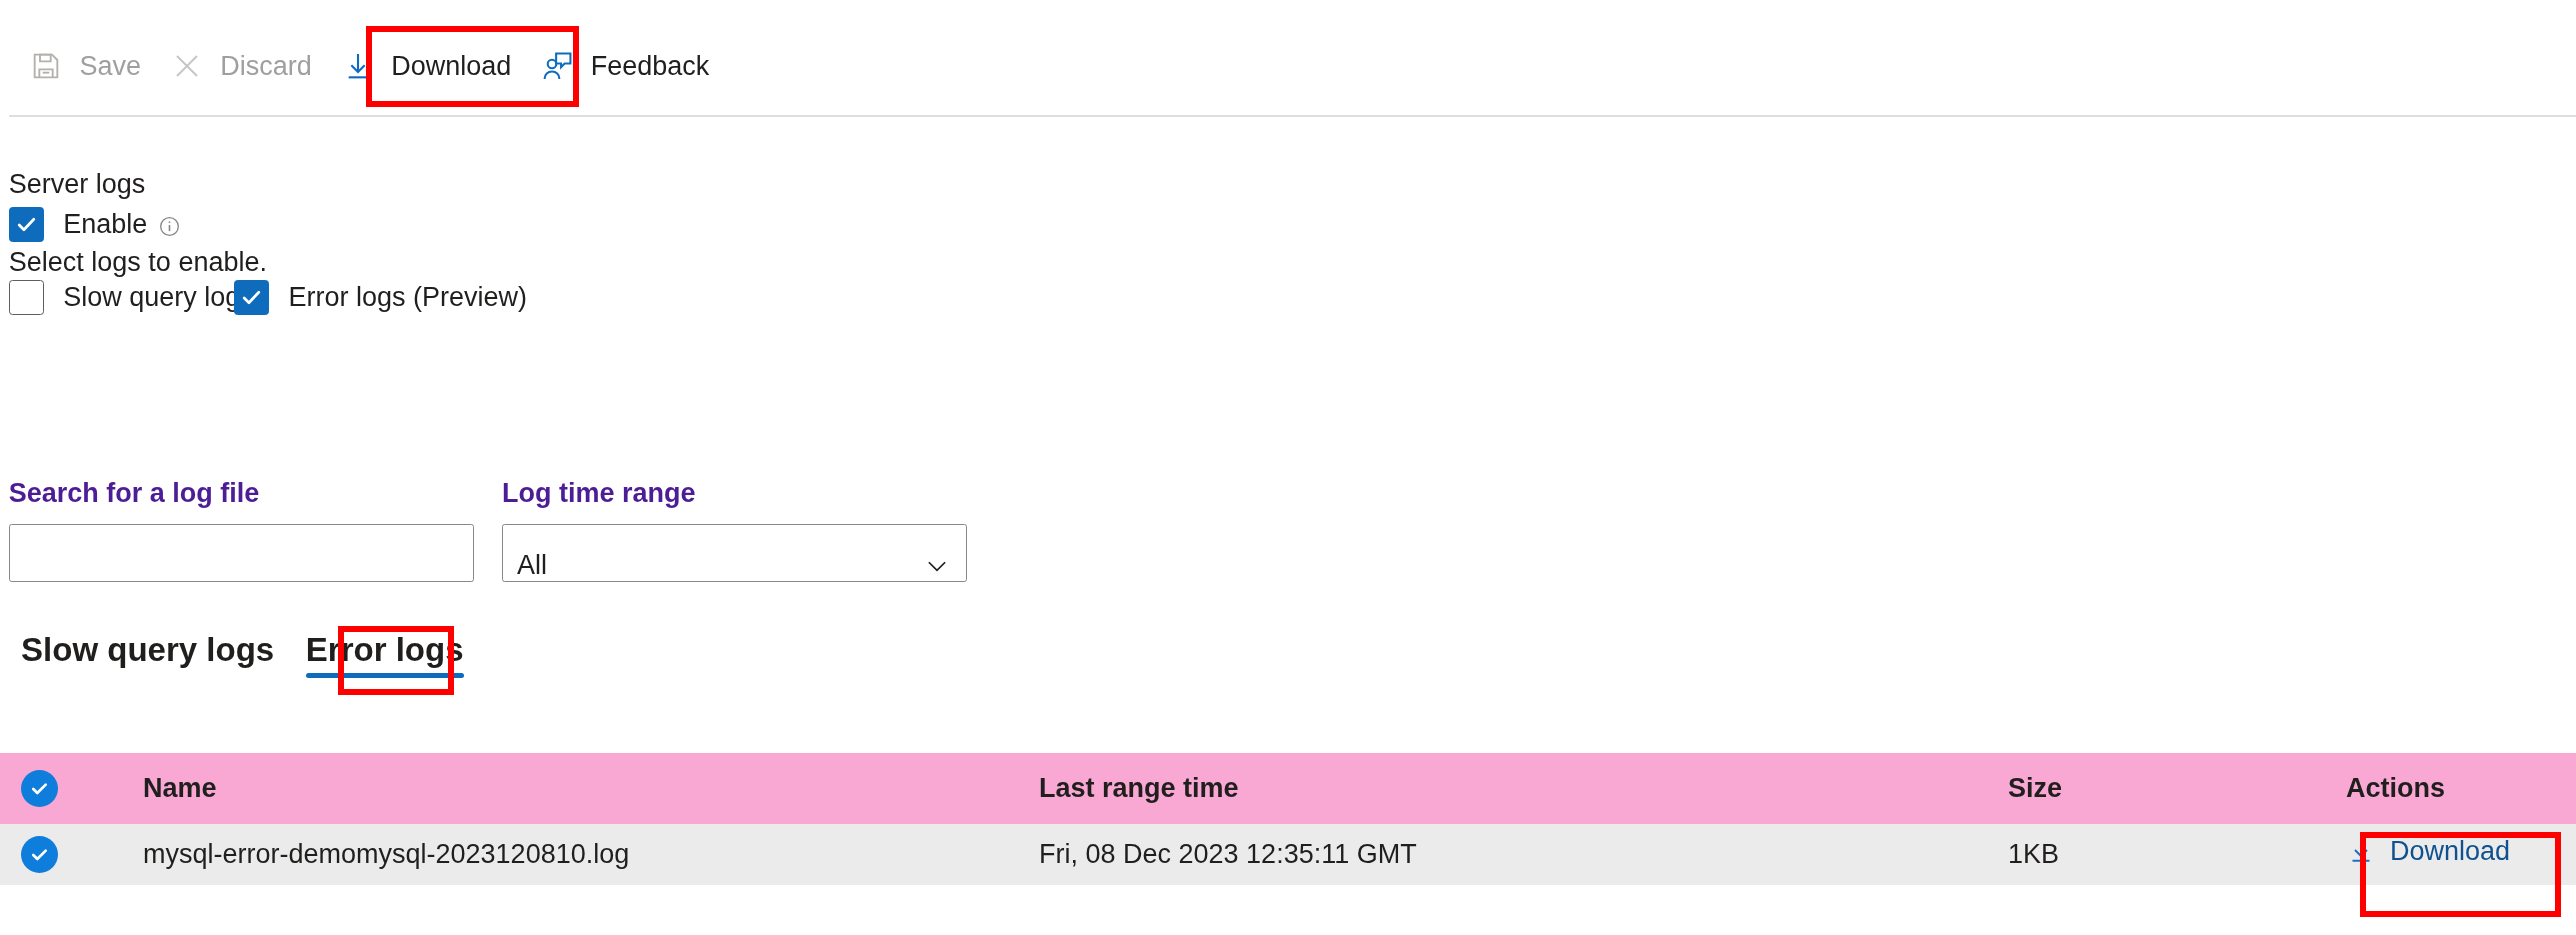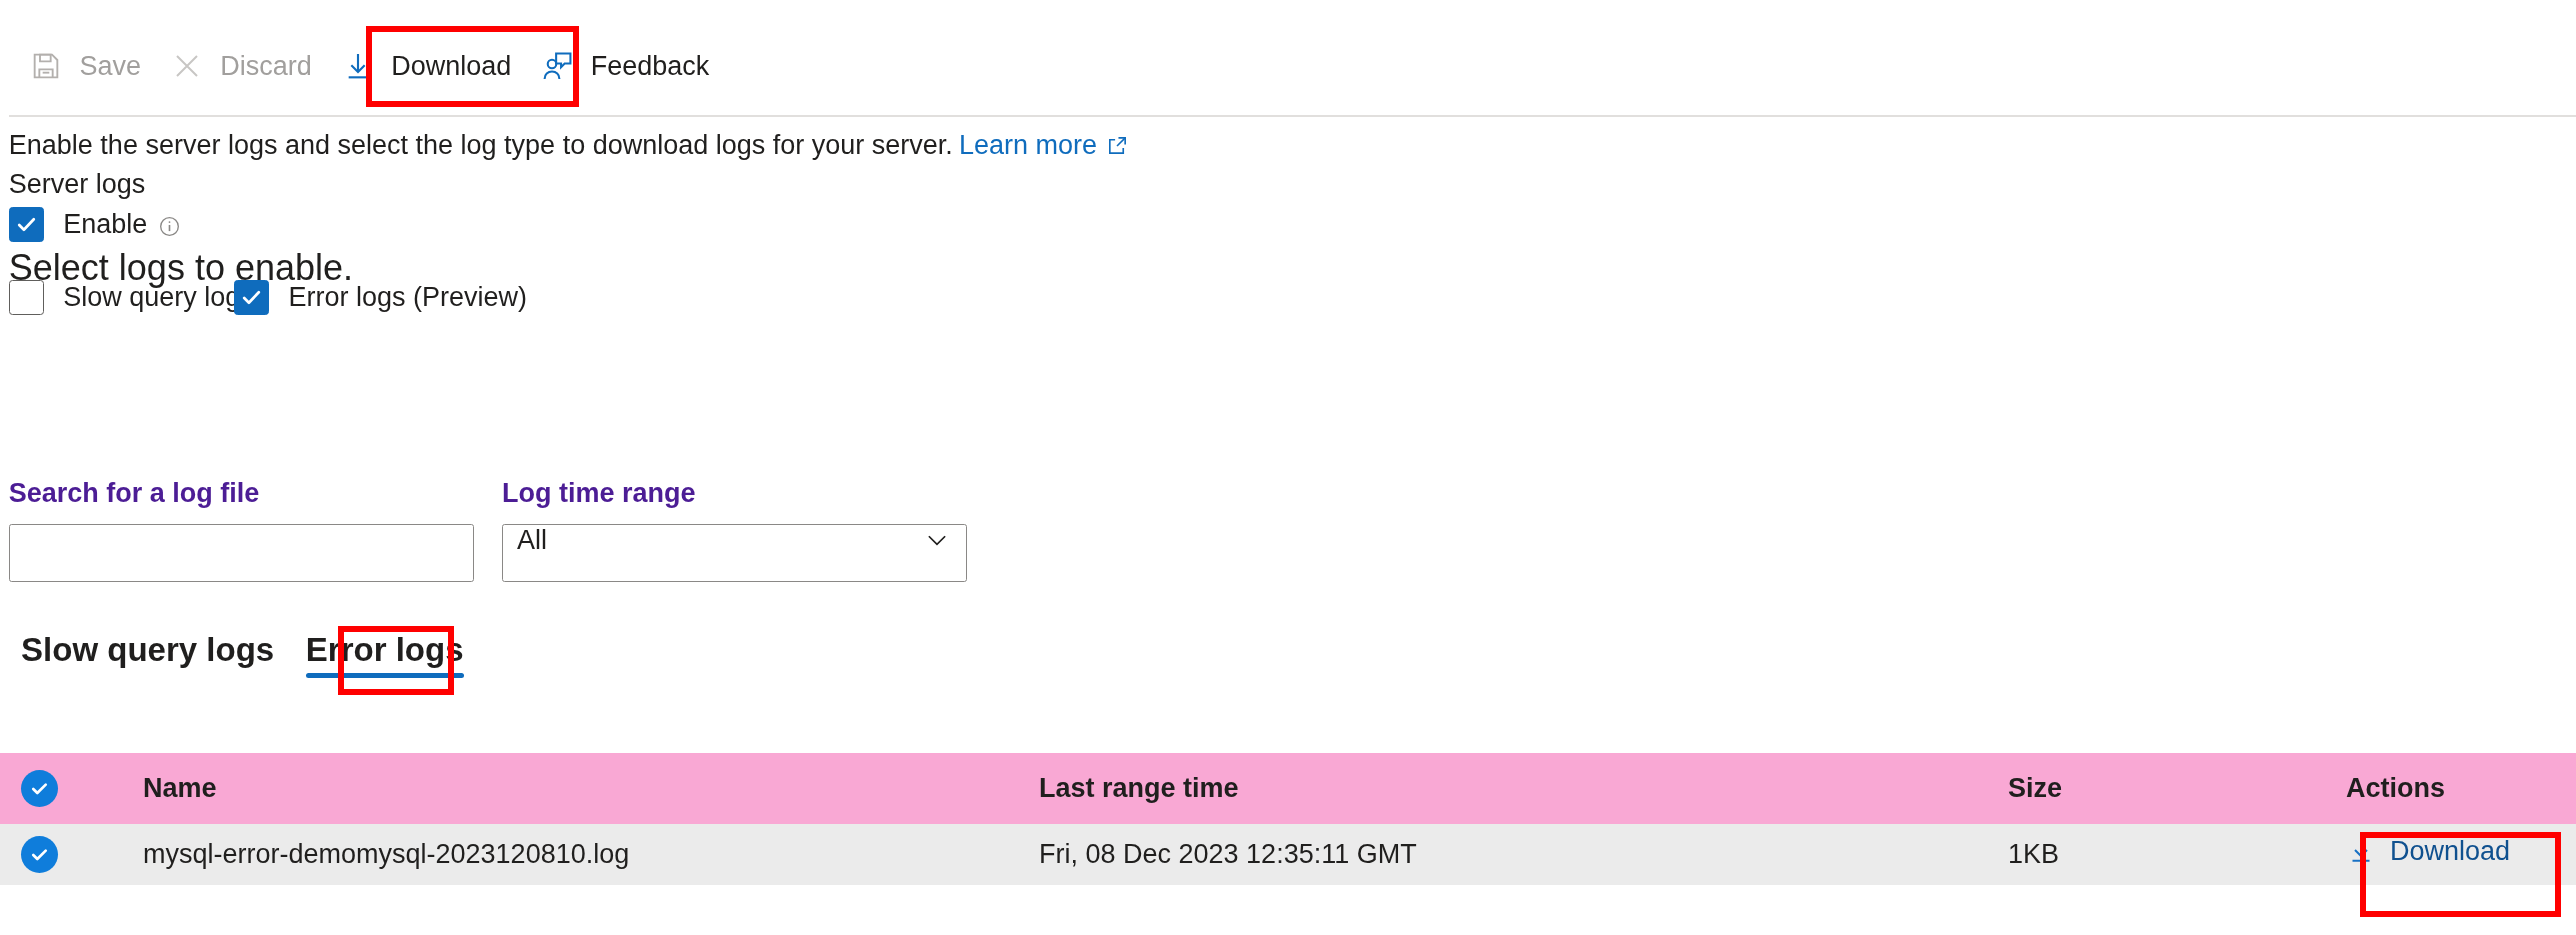--- a/index.html
+++ b/index.html
@@ -123,21 +123,21 @@
     margin-left: 10.6px;
     position: relative;
     top: 1.8px;
     cursor: pointer;
   }
 
   #row-enable { left: 8.8px; top: 207px; }
   #select-logs-label {
     position: absolute;
     left: 8.8px; top: 247px;
-    font-size: 36px;
+    font-size: 27px;
     color: #201f1e;
   }
   #row-slow-query { left: 8.8px; top: 280px; }
   #row-error-logs { left: 234px; top: 280px; }
 
   
   .field-label {
     position: absolute;
     font-size: 27px;
     font-weight: bold;
@@ -161,21 +161,21 @@
   #input-search { left: 8.8px; top: 524px; width: 465px; height: 58px; }
 
   #select-timerange {
     position: absolute;
     left: 502px; top: 524px;
     width: 465px; height: 58px;
     border: 1.8px solid #8a8886;
     border-radius: 2.6px;
     background: #ffffff;
     display: flex;
-    align-items: flex-start;
+    align-items: flex-end;
     padding: 0 14px;
     cursor: pointer;
   }
   #select-timerange .sel-value {
     font-size: 27px;
     color: #201f1e;
     flex: 1 1 auto;
   }
   #select-timerange .chev { flex: 0 0 auto; display: inline-flex; }
 
@@ -293,33 +293,20 @@
           <path d="M2.6 21c0-3.2 2.4-5.3 5.4-5.3s5.4 2.1 5.4 5.3"></path>
           <path d="M11 2.6h10.4v7.2h-4.2l-2.6 2.7v-2.7H11z"></path>
         </svg>
       </span>
       <span>Feedback</span>
     </div>
   </div>
 
   <div class="divider"></div>
 
-  <div id="desc-line">
-    <span>Enable the server logs and select the log type to download logs for your server.</span>
-    <span class="learn-more">
-      <span>Learn more</span>
-      <span class="ext-icon">
-        <svg width="23" height="23" viewBox="0 0 24 24" fill="none" stroke="#0f6cbd" stroke-width="1.7">
-          <path d="M13 4h7v7"></path>
-          <path d="M20 4l-8.5 8.5"></path>
-          <path d="M18 14.5V20H4V6h5.5"></path>
-        </svg>
-      </span>
-    </span>
-  </div>
 
   <div id="server-logs-label">Server logs</div>
 
   <div class="cbrow" id="row-enable">
     <span class="cbox checked">
       <svg width="25" height="25" viewBox="0 0 24 24" fill="none" stroke="#ffffff" stroke-width="2.6" stroke-linecap="round" stroke-linejoin="round">
         <path d="M5 12.5l4.5 4.5L19 7"></path>
       </svg>
     </span>
     <span class="cblabel">Enable</span>

